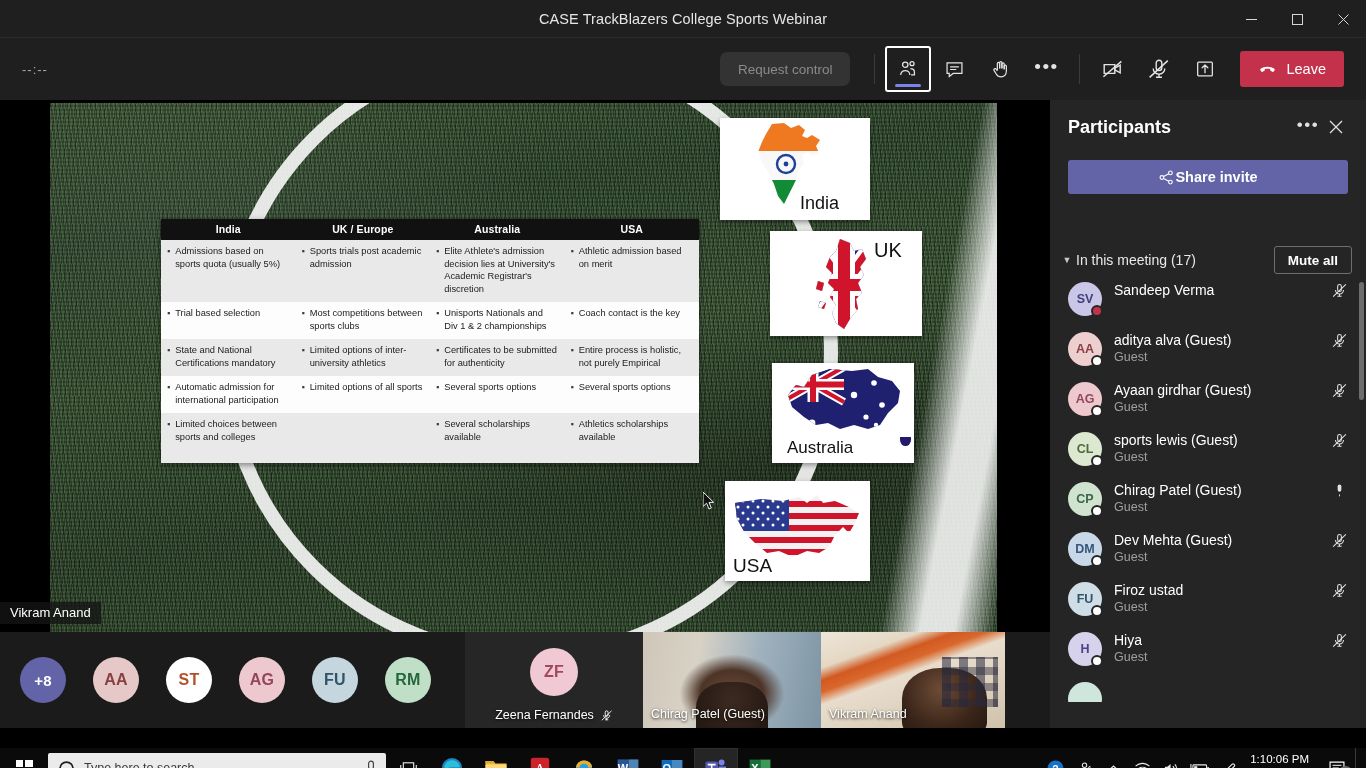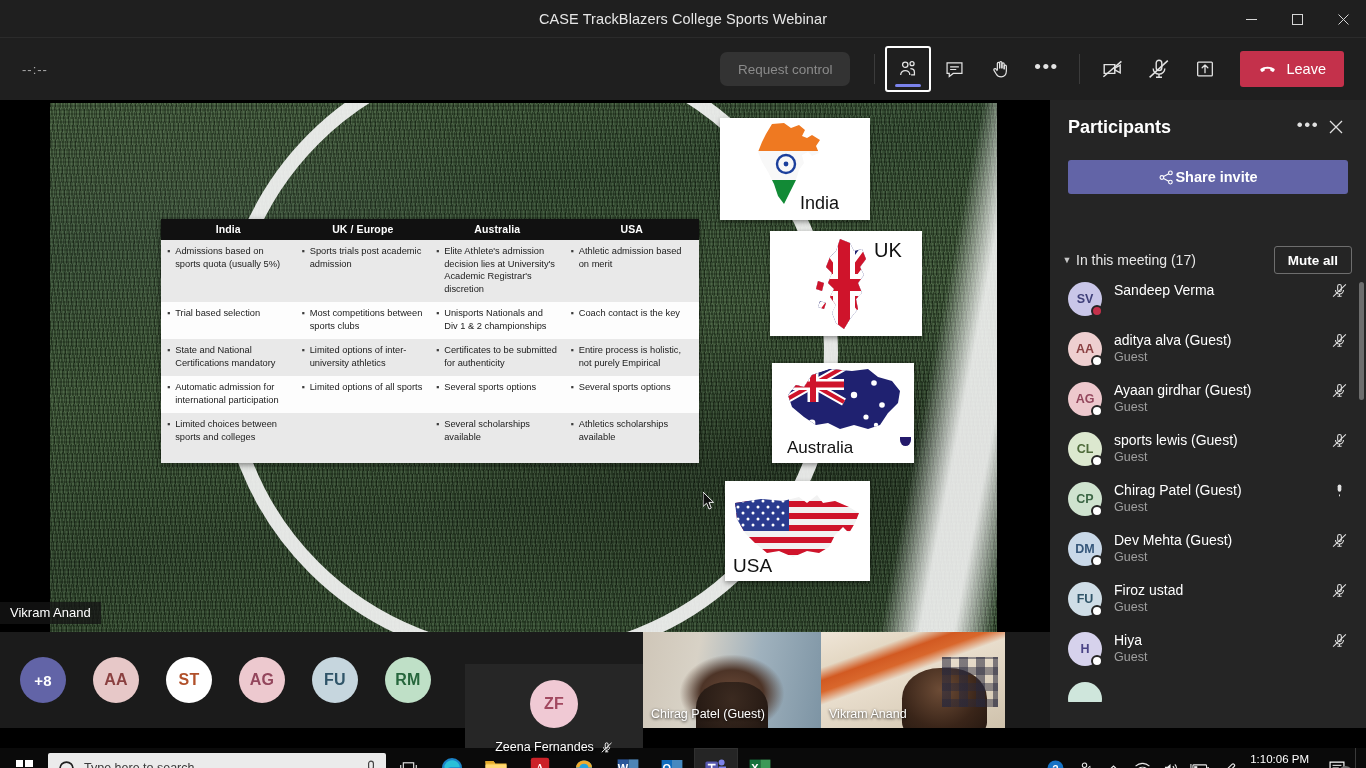--- a/index.html
+++ b/index.html
@@ -170,21 +170,21 @@
   .overflow-circ { background: #6264a7; color: #fff; font-size: 15px; }
   .tile {
     position: relative; width: 180px; height: 96px; flex: 0 0 auto;
     background: #262626; overflow: hidden;
   }
   .tile .tile-name {
     position: absolute; left: 8px; bottom: 7px; color: #fff; font-size: 12.5px;
     text-shadow: 0 1px 3px rgba(0,0,0,.9); display: flex; align-items: center; gap: 6px;
     z-index: 3;
   }
-  .tile.avatar-tile { display: flex; align-items: center; justify-content: center; margin-top: 32px; }
+  .tile.avatar-tile { display: flex; align-items: center; justify-content: center; }
   
   .cam-chirag {
     background:
       radial-gradient(ellipse 42% 58% at 50% 64%, #6b4a38 0%, #4d3427 42%, rgba(60,40,30,0) 70%),
       linear-gradient(100deg, #cfc6b8 0%, #d8d2c6 30%, #9fb1bd 62%, #7d94a4 100%);
   }
   .cam-chirag::after {
     content:""; position:absolute; left:30%; top:52%; width:40%; height:62%;
     background: radial-gradient(ellipse at 50% 30%, #3b2a20 0%, #2a1d16 60%, #1d1410 100%);
     border-radius: 42% 42% 18% 18%;

